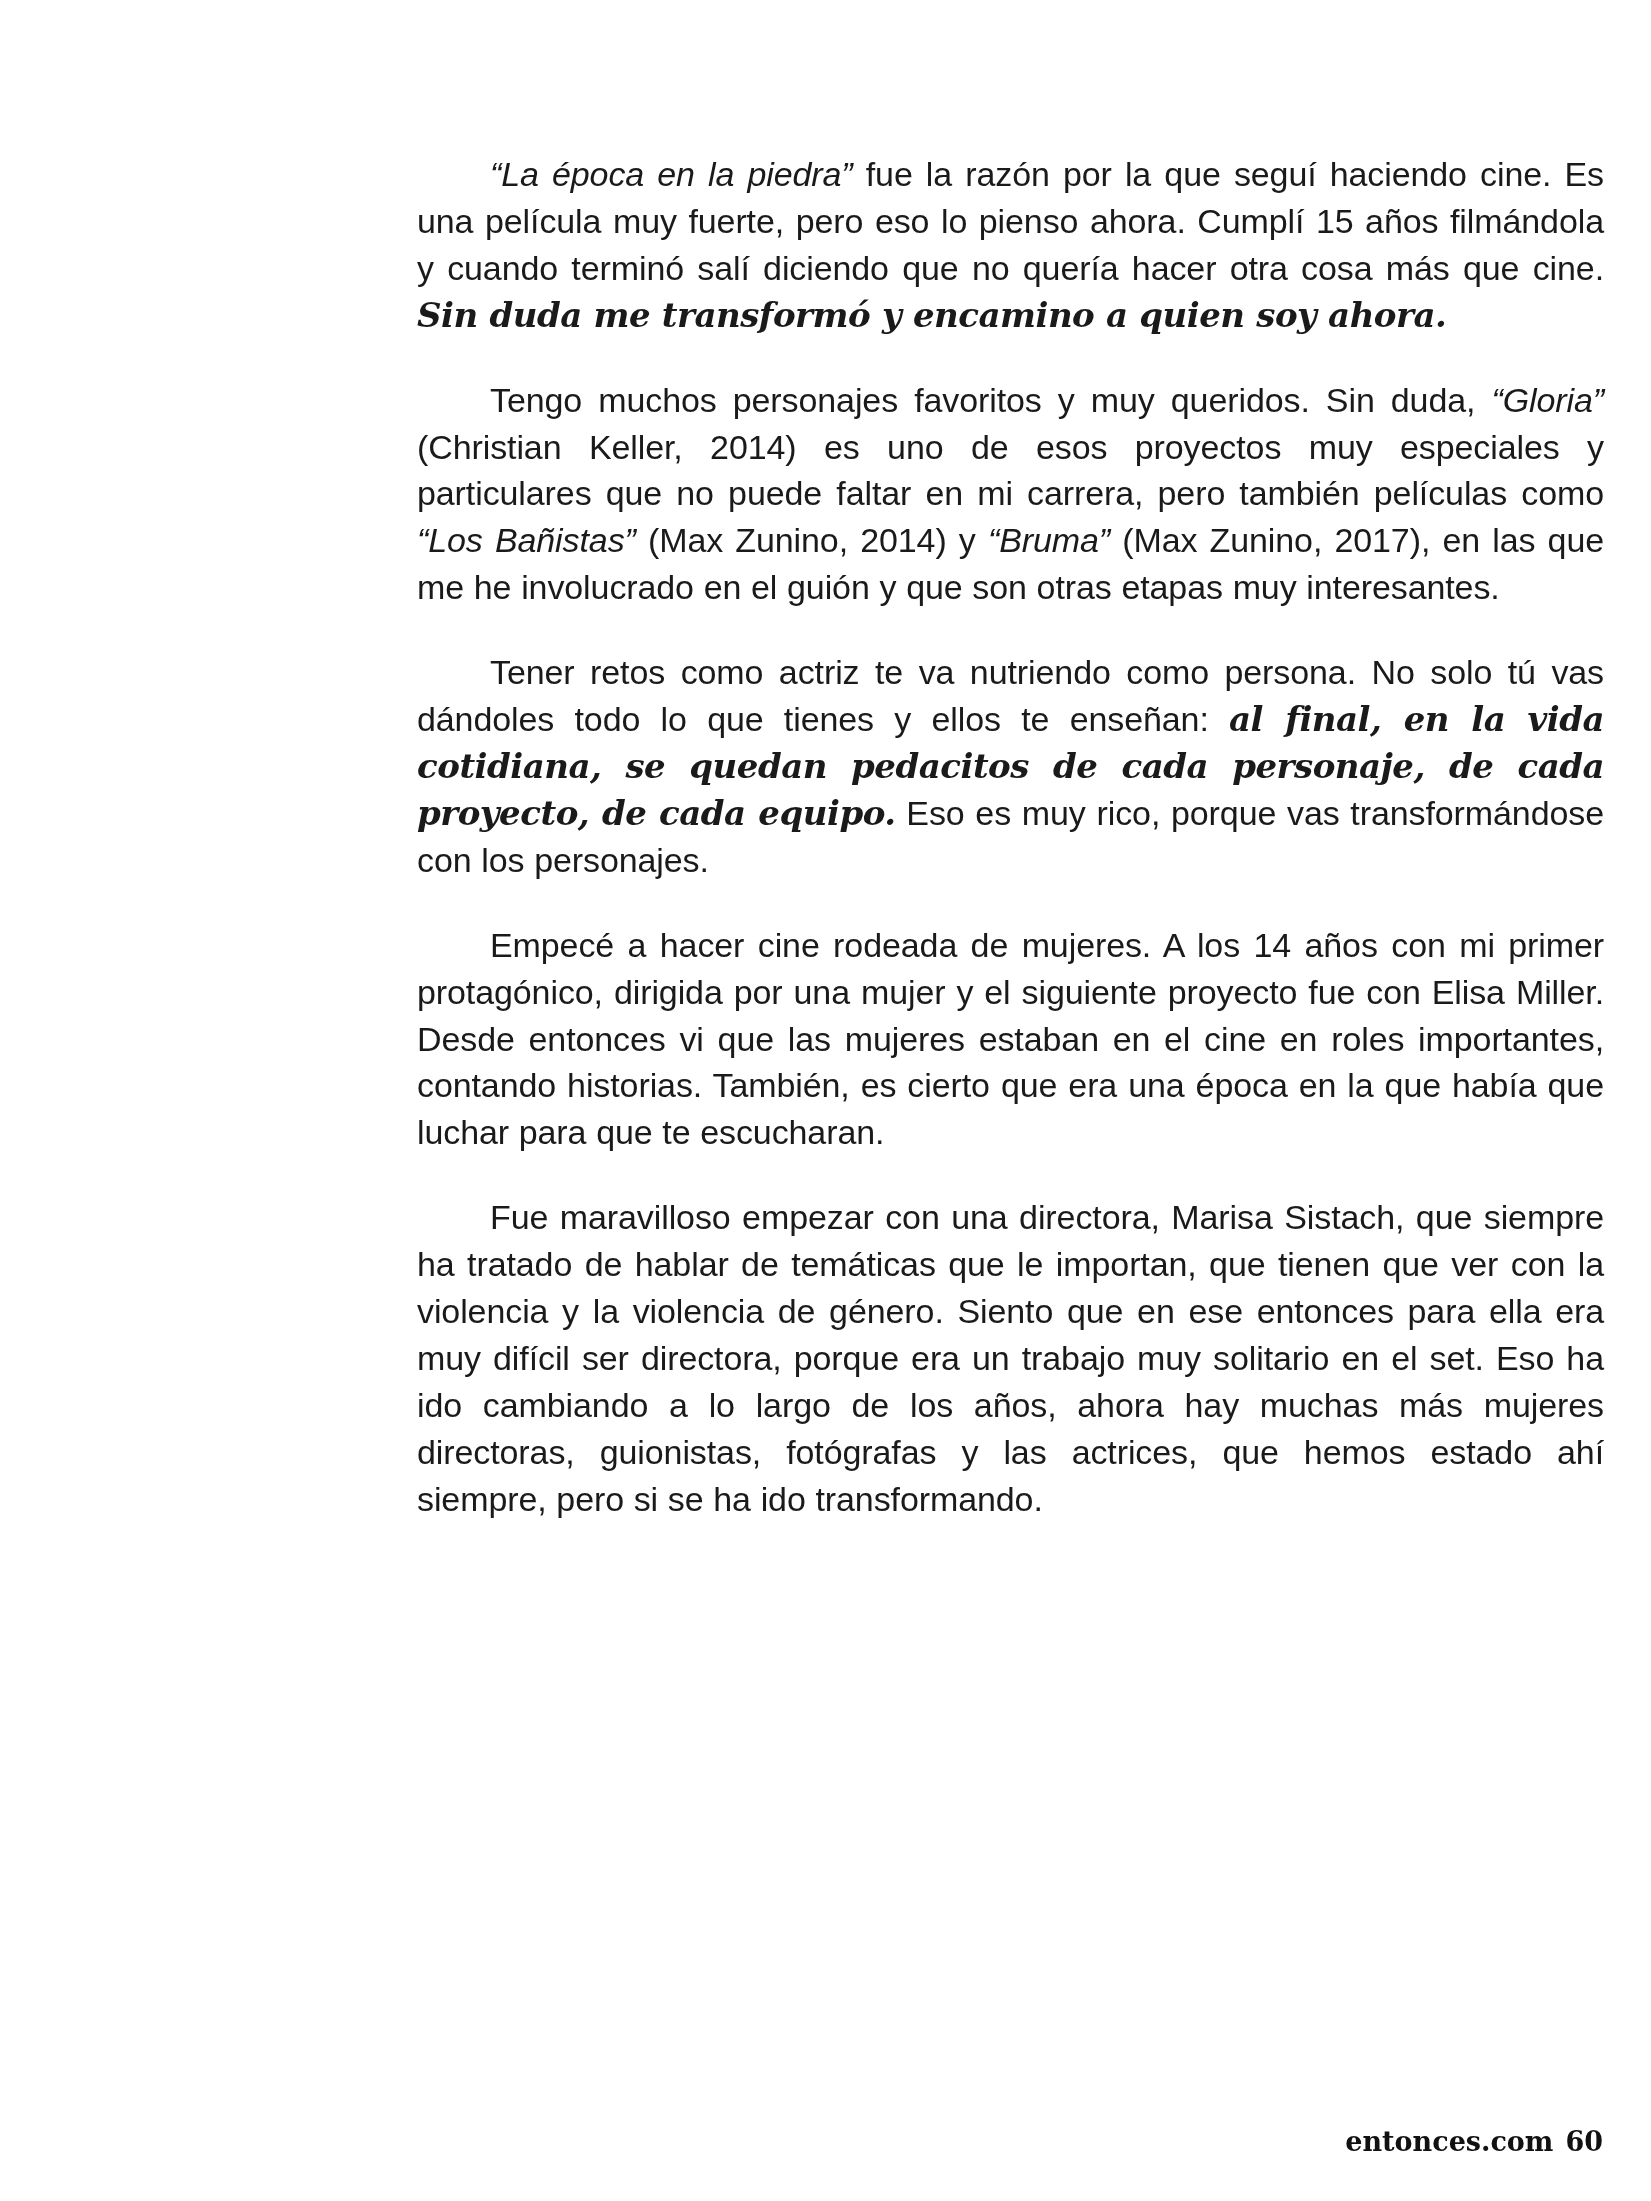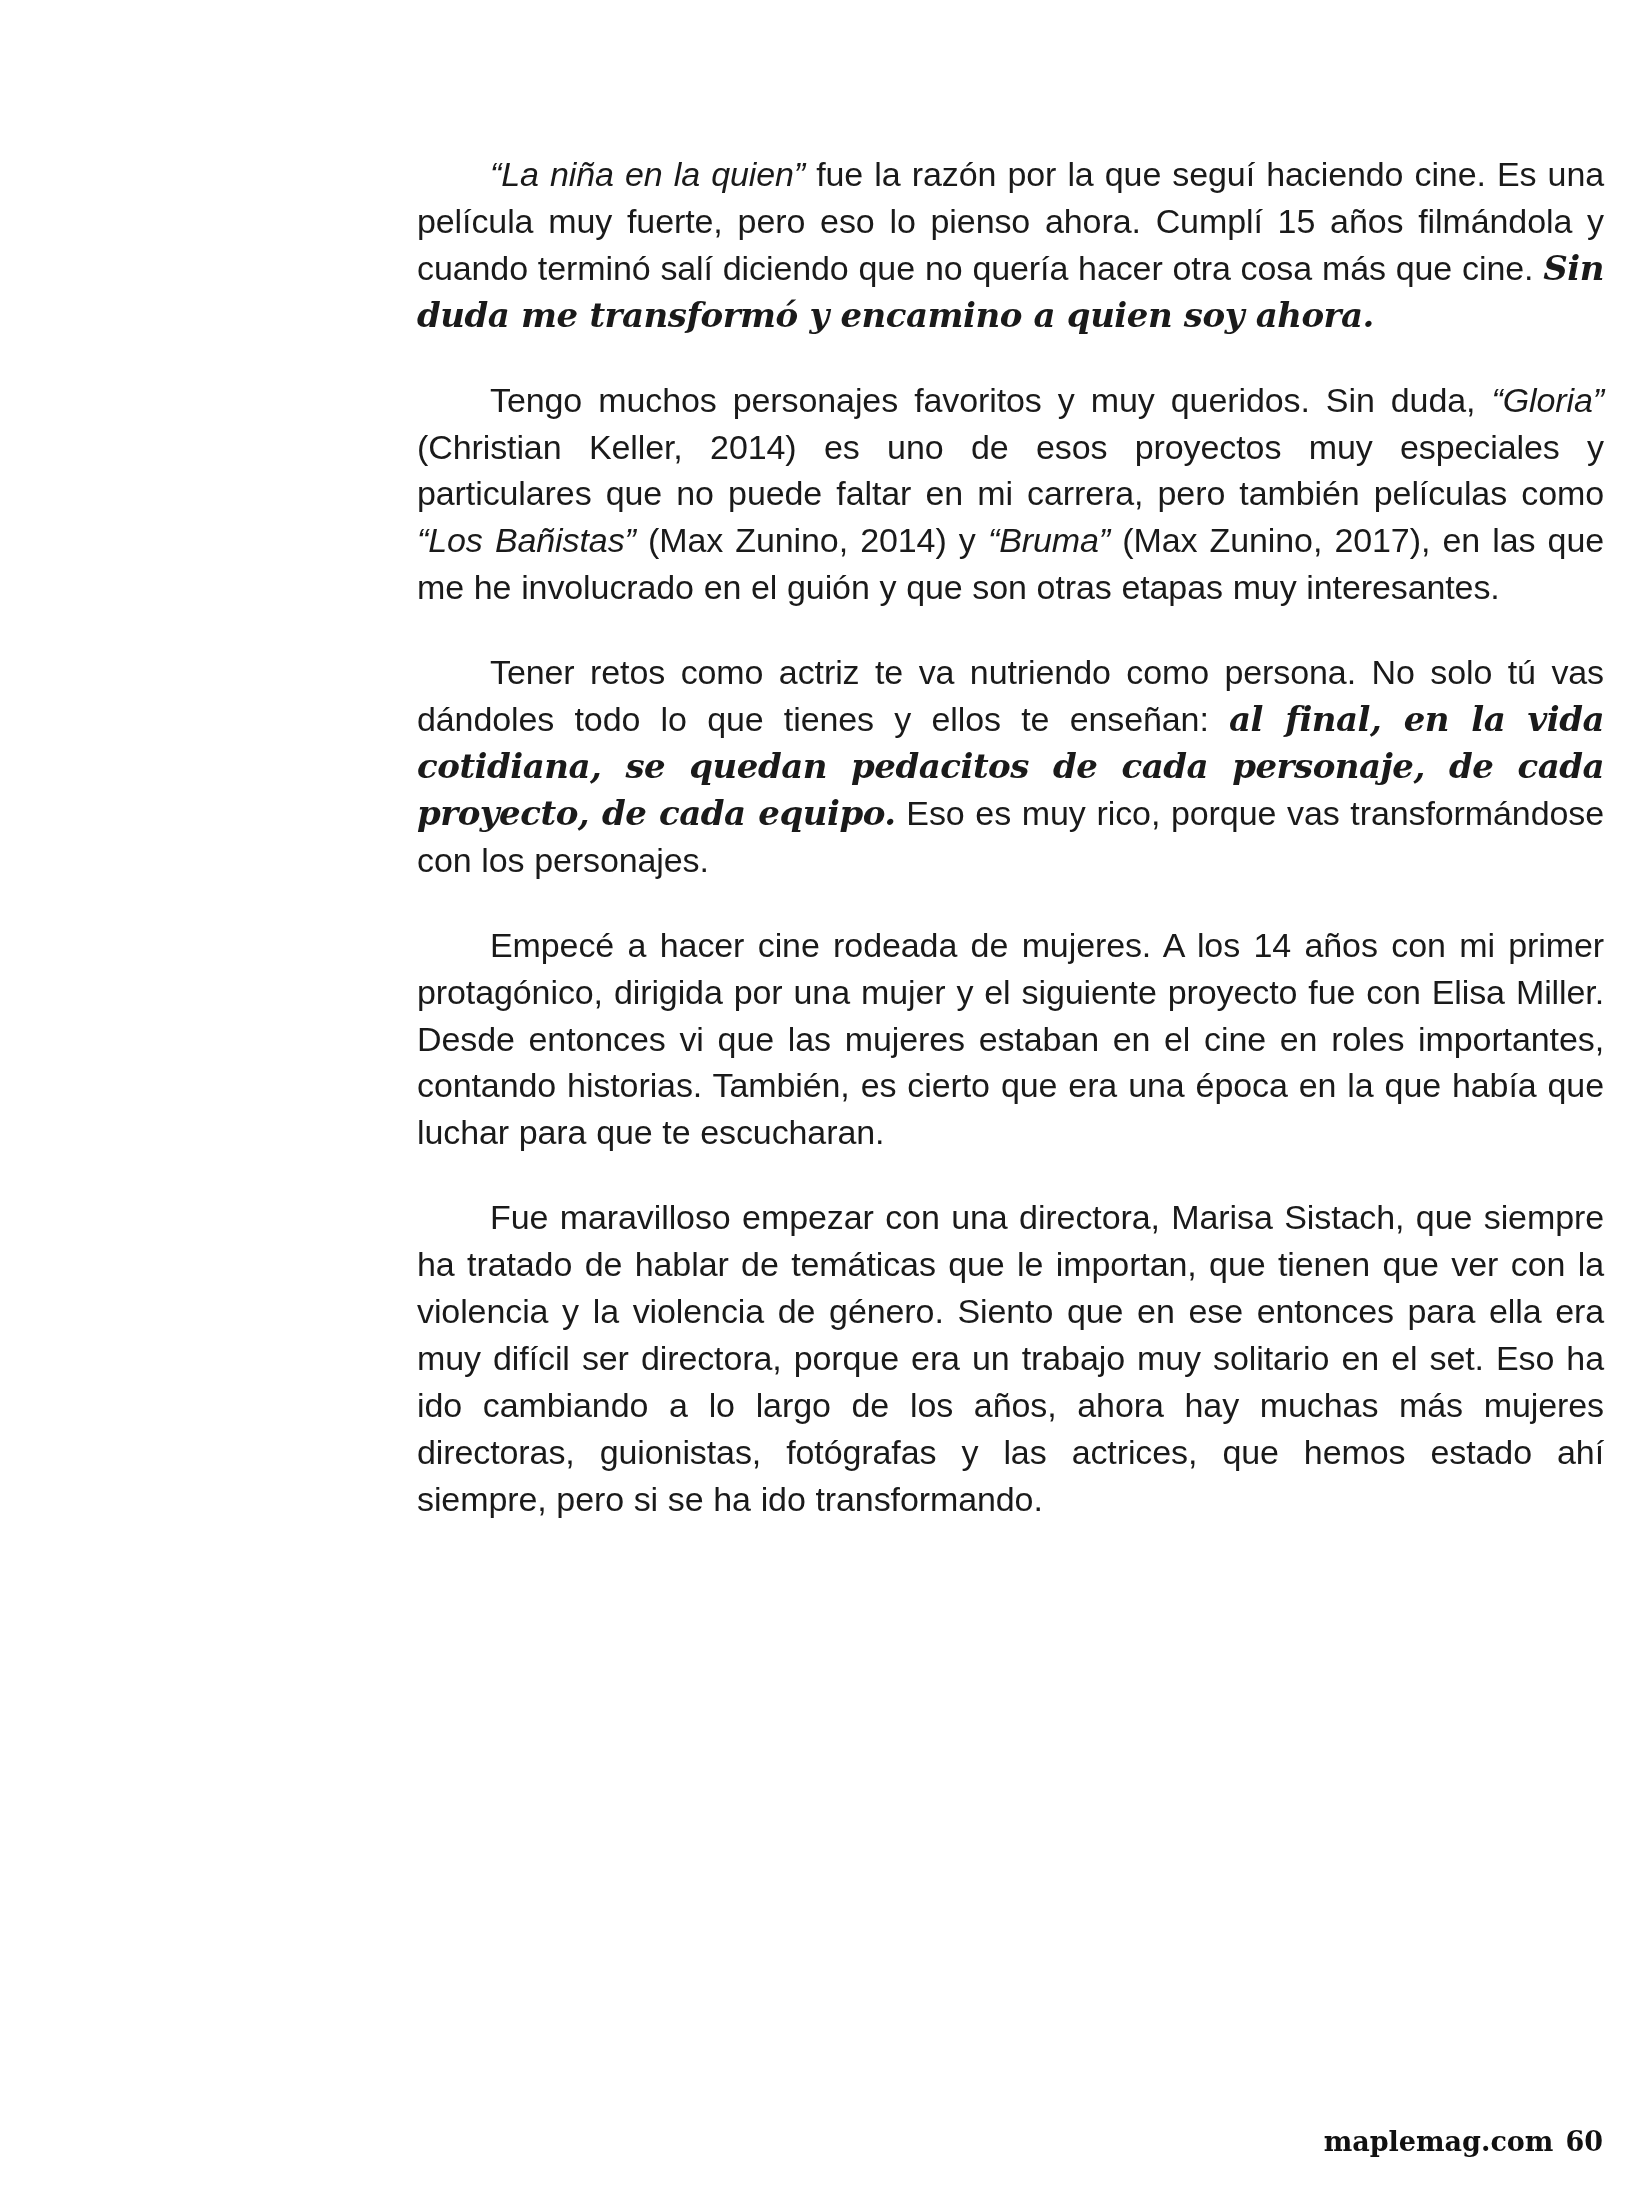--- a/index.html
+++ b/index.html
@@ -60,26 +60,26 @@
     margin-left: 12px;
   }
 </style>
 </head>
 <body>
 
 <div class="page">
 
   <div class="content">
 
-    <p class="para" id="p1"><span class="it">“La niña en la quien”</span><span> fue la razón por la que seguí haciendo cine. Es una película muy fuerte, pero eso lo pienso ahora. Cumplí 15 años filmándola y cuando terminó salí diciendo que no quería hacer otra cosa más que cine. </span><span class="bold-serif">Sin duda me transformó y encamino a quien soy ahora.</span></p>
+    <p class="para" id="p1"><span class="it">“La época en la piedra”</span><span> fue la razón por la que seguí haciendo cine. Es una película muy fuerte, pero eso lo pienso ahora. Cumplí 15 años filmándola y cuando terminó salí diciendo que no quería hacer otra cosa más que cine. </span><span class="bold-serif">Sin duda me transformó y encamino a quien soy ahora.</span></p>
     <p class="para" id="p2"><span>Tengo muchos personajes favoritos y muy queridos. Sin duda, </span><span class="it">“Gloria”</span><span> (Christian Keller, 2014) es uno de esos proyectos muy especiales y particulares que no puede faltar en mi carrera, pero también películas como </span><span class="it">“Los Bañistas”</span><span> (Max Zunino, 2014) y </span><span class="it">“Bruma”</span><span> (Max Zunino, 2017), en las que me he involucrado en el guión y que son otras etapas muy interesantes.</span></p>
     <p class="para" id="p3"><span>Tener retos como actriz te va nutriendo como persona. No solo tú vas dándoles todo lo que tienes y ellos te enseñan: </span><span class="bold-serif">al final, en la vida cotidiana, se quedan pedacitos de cada personaje, de cada proyecto, de cada equipo.</span><span> Eso es muy rico, porque vas transformándose con los personajes.</span></p>
     <p class="para" id="p4"><span>Empecé a hacer cine rodeada de mujeres. A los 14 años con mi primer protagónico, dirigida por una mujer y el siguiente proyecto fue con Elisa Miller. Desde entonces vi que las mujeres estaban en el cine en roles importantes, contando historias. También, es cierto que era una época en la que había que luchar para que te escucharan.</span></p>
     <p class="para" id="p5"><span>Fue maravilloso empezar con una directora, Marisa Sistach, que siempre ha tratado de hablar de temáticas que le importan, que tienen que ver con la violencia y la violencia de género. Siento que en ese entonces para ella era muy difícil ser directora, porque era un trabajo muy solitario en el set. Eso ha ido cambiando a lo largo de los años, ahora hay muchas más mujeres directoras, guionistas, fotógrafas y las actrices, que hemos estado ahí siempre, pero si se ha ido transformando.</span></p>
 
   </div>
 
   <div class="footer">
-    <span>maplemag.com</span><span class="pnum">60</span>
+    <span>entonces.com</span><span class="pnum">60</span>
   </div>
 
 </div>
 
 
 </body></html>

